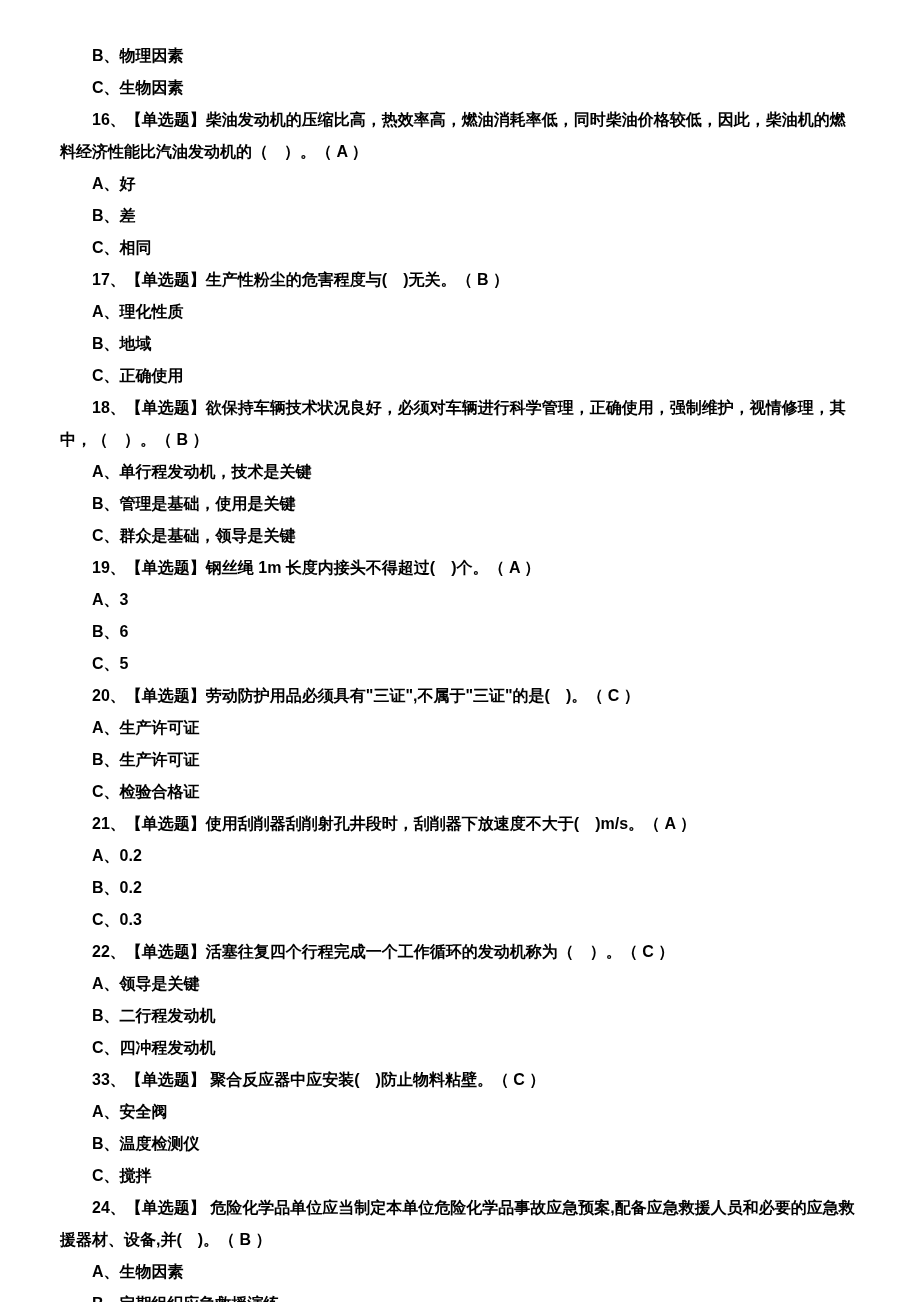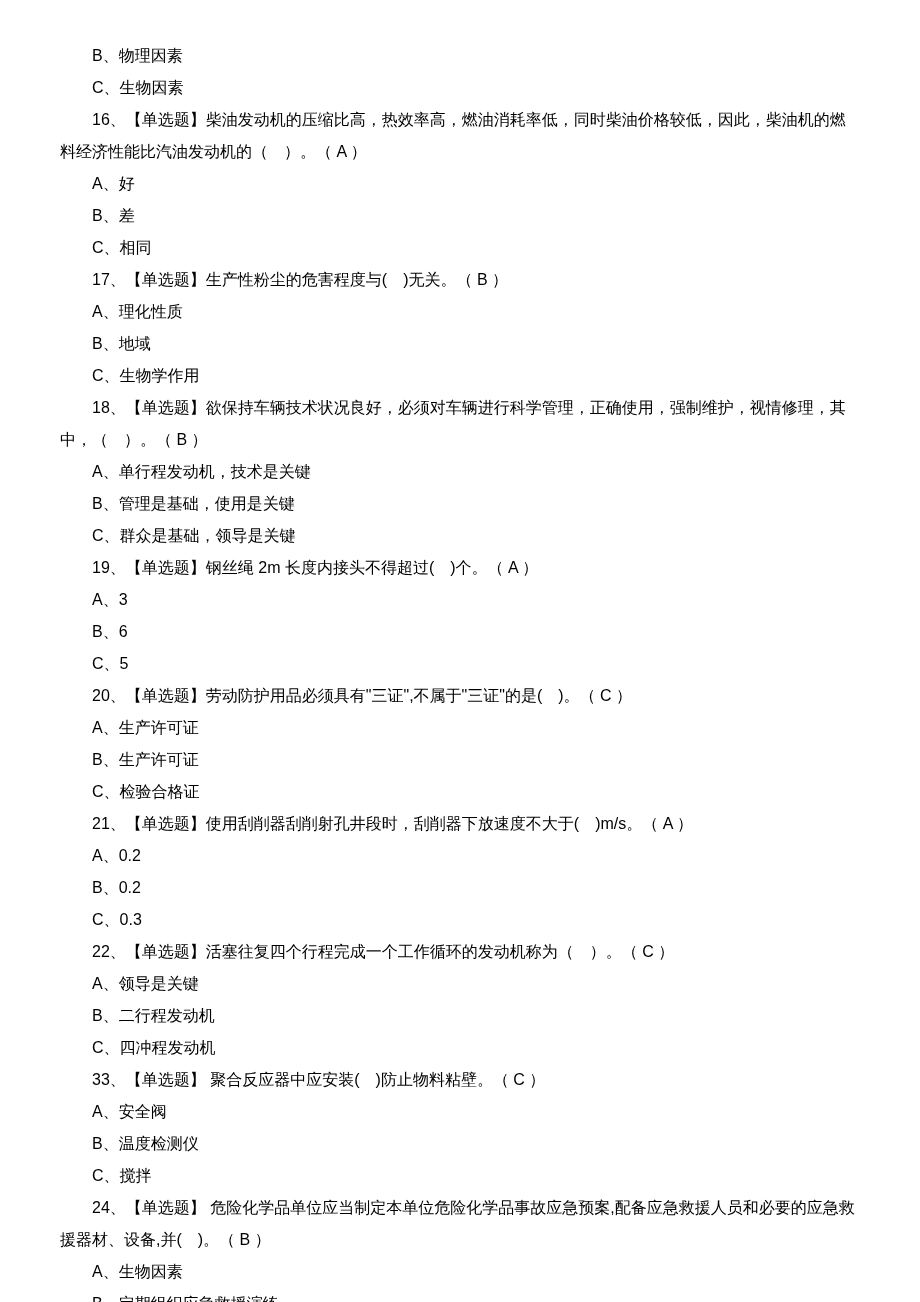--- a/index.html
+++ b/index.html
@@ -11,43 +11,44 @@
   body {
     font-family: "Microsoft YaHei", "SimSun", "PingFang SC", sans-serif;
     font-size: 16px;
     line-height: 2.0;
     color: #000000;
     padding: 40px 60px 60px 60px;
     box-sizing: border-box;
   }
   .line {
     display: block;
+    font-weight: bold;
   }
   .indent {
     text-indent: 2em;
   }
 </style>
 </head>
 <body>
 
 <span class="line indent">B、物理因素</span>
 <span class="line indent">C、生物因素</span>
 <span class="line indent">16、【单选题】柴油发动机的压缩比高，热效率高，燃油消耗率低，同时柴油价格较低，因此，柴油机的燃料经济性能比汽油发动机的（　）。（ A ）</span>
 <span class="line indent">A、好</span>
 <span class="line indent">B、差</span>
 <span class="line indent">C、相同</span>
 <span class="line indent">17、【单选题】生产性粉尘的危害程度与(　)无关。（ B ）</span>
 <span class="line indent">A、理化性质</span>
 <span class="line indent">B、地域</span>
-<span class="line indent">C、生物学作用</span>
+<span class="line indent">C、正确使用</span>
 <span class="line indent">18、【单选题】欲保持车辆技术状况良好，必须对车辆进行科学管理，正确使用，强制维护，视情修理，其中，（　）。（ B ）</span>
 <span class="line indent">A、单行程发动机，技术是关键</span>
 <span class="line indent">B、管理是基础，使用是关键</span>
 <span class="line indent">C、群众是基础，领导是关键</span>
-<span class="line indent">19、【单选题】钢丝绳 2m 长度内接头不得超过(　)个。（ A ）</span>
+<span class="line indent">19、【单选题】钢丝绳 1m 长度内接头不得超过(　)个。（ A ）</span>
 <span class="line indent">A、3</span>
 <span class="line indent">B、6</span>
 <span class="line indent">C、5</span>
 <span class="line indent">20、【单选题】劳动防护用品必须具有"三证",不属于"三证"的是(　)。（ C ）</span>
 <span class="line indent">A、生产许可证</span>
 <span class="line indent">B、生产许可证</span>
 <span class="line indent">C、检验合格证</span>
 <span class="line indent">21、【单选题】使用刮削器刮削射孔井段时，刮削器下放速度不大于(　)m/s。（ A ）</span>
 <span class="line indent">A、0.2</span>
 <span class="line indent">B、0.2</span>

